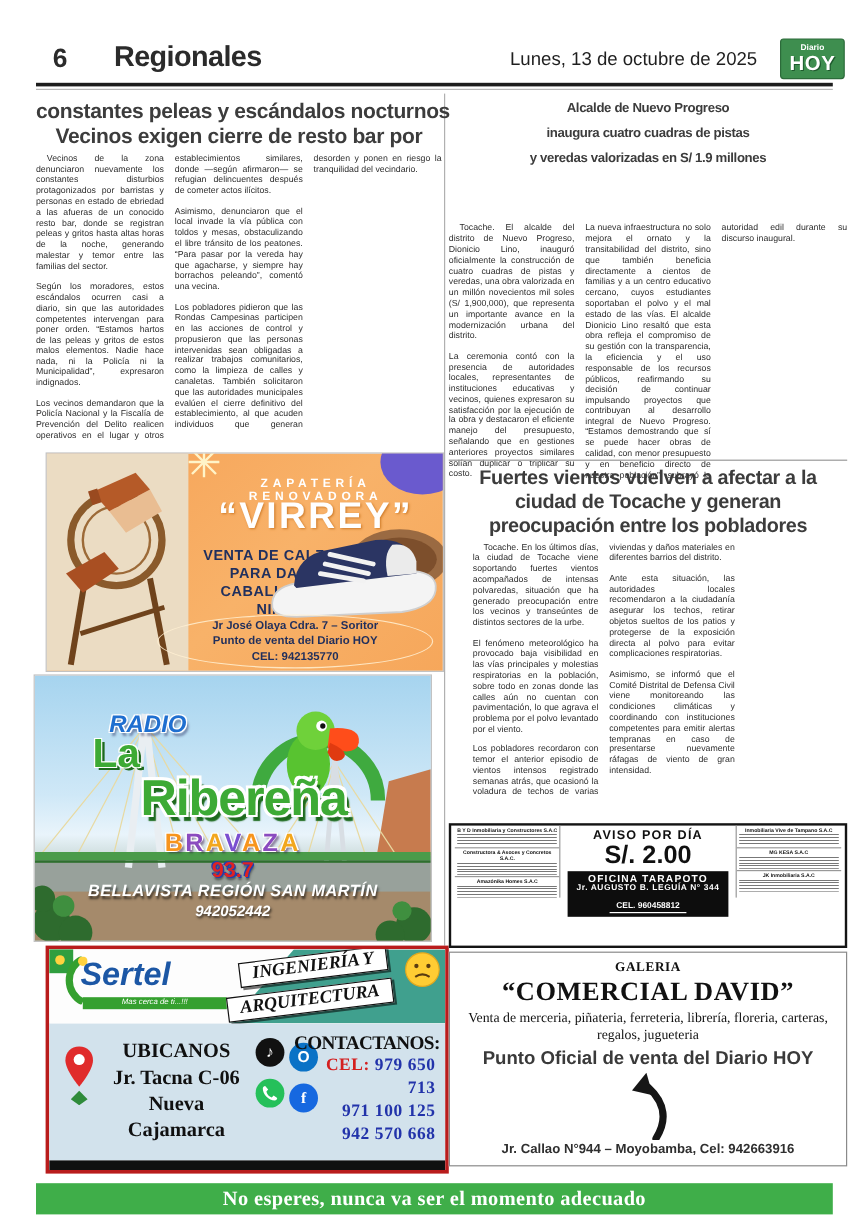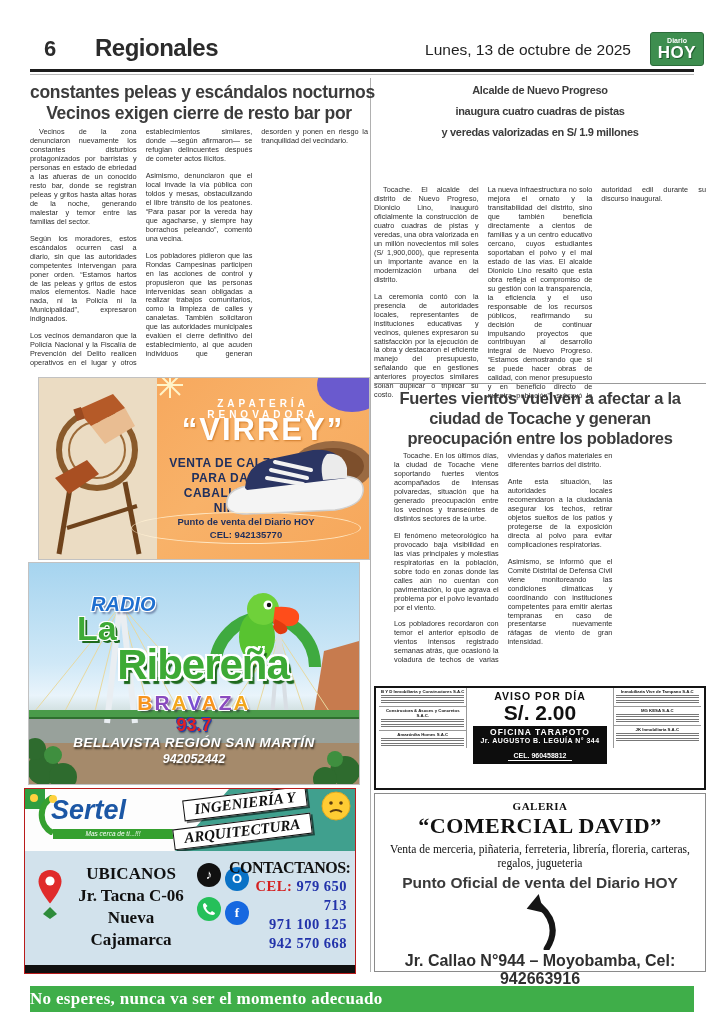--- a/index.html
+++ b/index.html
@@ -68,21 +68,21 @@
              text-shadow:-1px -1px 0 #fff,1px -1px 0 #fff,-1px 1px 0 #fff,2px 2px 2px rgba(40,0,60,.5);letter-spacing:2px;}
   .bl0,.bl4{color:#f7941d;} .bl1,.bl5{color:#8a4bbf;} .bl2,.bl6{color:#f2a71e;} .bl3{color:#7b4fd0;}
   .r-freq{position:absolute;left:0;top:152px;width:330px;text-align:center;font-size:18px;font-weight:900;
           color:#e02222;text-shadow:-1px -1px 0 #1f3fae,1px 1px 0 #1f3fae,1px 2px 2px rgba(0,0,0,.5);}
   .r-loc{position:absolute;left:0;top:172px;width:330px;text-align:center;font-size:13.5px;font-weight:900;
          font-style:italic;color:#fff;text-shadow:1px 2px 2px rgba(0,0,0,.65);letter-spacing:0.5px;}
   .r-phone{position:absolute;left:0;top:189px;width:330px;text-align:center;font-size:12.5px;font-weight:bold;
            font-style:italic;color:#fff;text-shadow:1px 2px 2px rgba(0,0,0,.65);}
 
   
-  .sertel{left:24px;top:788px;width:330px;height:184px;border:1px solid #b91c1c;background:#fff;overflow:hidden;}
+  .sertel{left:38px;top:788px;width:330px;height:184px;border:3px solid #b91c1c;background:#fff;overflow:hidden;}
   .s-top{position:absolute;left:0;top:0;width:330px;height:62px;background:#fdfdfd;}
   .s-teal{position:absolute;left:150px;top:0;width:180px;height:62px;background:#1f8f7a;
           clip-path:polygon(30% 0,100% 0,100% 100%,0 100%);opacity:.85;}
   .s-decor{position:absolute;left:0;top:0;width:20px;height:20px;background:#2f9e3f;}
   .s-decor i{position:absolute;left:5px;top:5px;width:8px;height:8px;border-radius:50%;background:#ffd23f;}
   .s-logo{position:absolute;left:26px;top:6px;font-size:27px;font-weight:bold;font-style:italic;color:#1c57a5;}
   .s-swoosh{position:absolute;left:6px;top:6px;}
   .s-tagbar{position:absolute;left:28px;top:40px;width:120px;height:10px;background:#35a02f;color:#fff;
             font-size:6.5px;font-style:italic;text-align:center;line-height:10px;}
   .s-banner{position:absolute;background:#fff;border:1.5px solid #111;color:#111;
@@ -127,24 +127,24 @@
   .c-office .o3{font-size:7px;font-weight:bold;border-bottom:1px solid #fff;display:inline-block;padding:0 6px 1px 6px;}
 
   
   .david{left:374px;top:793px;width:332px;height:179px;border:1px solid #8a8a8a;background:#fff;
          box-sizing:border-box;text-align:center;font-family:"Liberation Serif", serif;color:#111;}
   .d-gal{font-size:11px;font-weight:bold;margin-top:6px;letter-spacing:0.5px;}
   .d-name{font-size:22px;font-weight:bold;letter-spacing:0.5px;margin-top:1px;}
   .d-desc{font-size:11.5px;margin:3px 10px 0 10px;line-height:14px;}
   .d-punto{font-family:"Liberation Sans", sans-serif;font-size:15.5px;font-weight:bold;color:#3a3a3a;margin-top:4px;}
   .d-arrow{margin-top:2px;height:58px;}
-  .d-addr{font-family:"Liberation Sans", sans-serif;font-size:16px;font-weight:bold;color:#2f2f2f;}
-
-  
-  .banner{left:30px;top:986px;width:664px;height:26px;background:#3fae49;color:#fff;text-align:left;
+  .d-addr{font-family:"Liberation Sans", sans-serif;font-size:11px;font-weight:bold;color:#2f2f2f;}
+
+  
+  .banner{left:30px;top:986px;width:664px;height:26px;background:#3fae49;color:#fff;text-align:center;
           font-family:"Liberation Serif", serif;font-weight:bold;font-size:17px;line-height:26px;letter-spacing:0.3px;}
 </style>
 </head>
 <body>
 
 <div class="page">
 
   <div class="abs pg-num">6</div>
   <div class="abs section">Regionales</div>
   <div class="abs date">Lunes, 13 de octubre de 2025</div>
@@ -235,20 +235,21 @@
         <path d="M28,58 Q30,32 58,28 L96,20 Q118,18 126,32 L130,48 L30,60 Z" fill="#2b3563"></path>
         <path d="M110,24 Q126,22 130,38 L130,48 L106,50 Q102,32 110,24 Z" fill="#ebebeb"></path>
         <g stroke="#f2f2f2" stroke-width="4" stroke-linecap="round">
           <line x1="58" y1="32" x2="94" y2="40"></line>
             <line x1="54" y1="40" x2="90" y2="48"></line>
             <line x1="50" y1="48" x2="86" y2="54"></line>
         </g>
       </svg>
     </div>
     <div class="v-addr">
+      <div>Jr José Olaya Cdra. 7 – Soritor</div>
       <div>Punto de venta del Diario HOY</div>
       <div>CEL: 942135770</div>
     </div>
   </div>
 
   <div class="abs riber">
     <svg class="abs" style="left:0;top:0;" width="330" height="221" viewBox="0 0 330 221">
       <rect x="0" y="150" width="330" height="71" fill="#a58a6b"></rect>
       <rect x="0" y="150" width="330" height="30" fill="#8fb0ba" opacity="0.6"></rect>
       <polygon points="295,88 330,78 330,150 285,150" fill="#c77b4e"></polygon>

